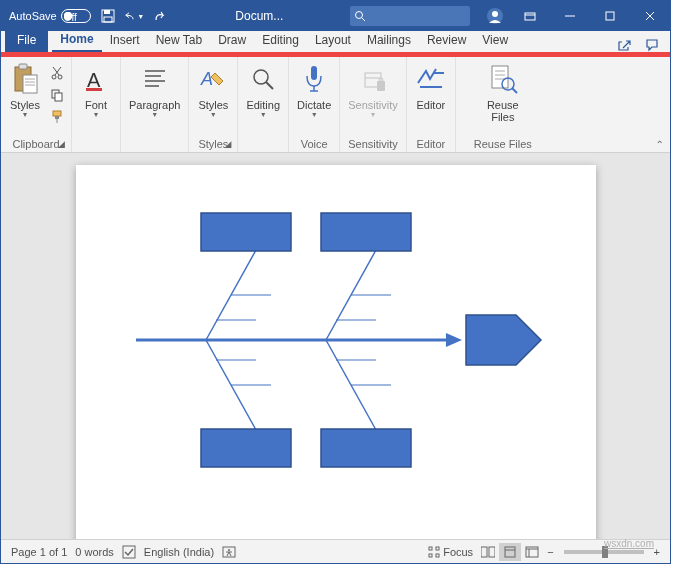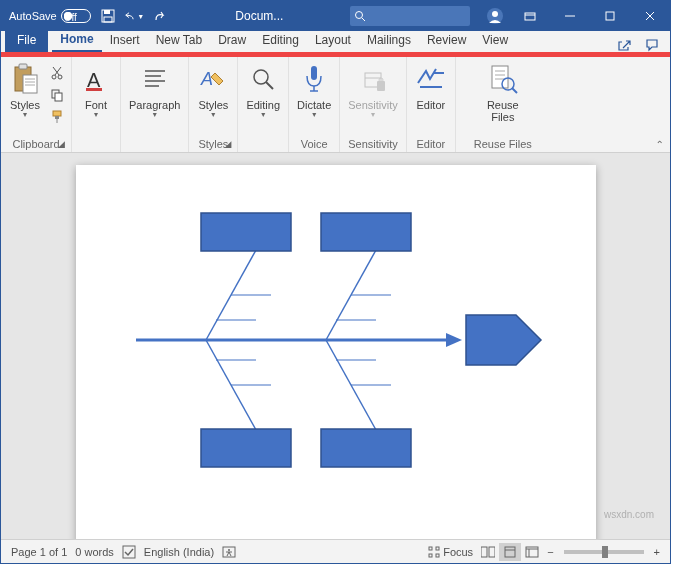--- a/index.html
+++ b/index.html
@@ -39,21 +39,21 @@
 .doc-area { flex: 1; background: #e6e6e6; display: flex; justify-content: center; padding: 12px 0; overflow: hidden; }
 .page { width: 520px; height: 380px; background: #fff; box-shadow: 0 2px 8px rgba(0,0,0,0.3); position: relative; }
 .page svg { width: 100%; height: 100%; }
 .statusbar { height: 24px; background: #f3f3f3; border-top: 1px solid #d0d0d0; display: flex; align-items: center; font-size: 11px; color: #505050; padding: 0 6px; gap: 0; }
 .sb-spacer { flex: 1; }
 .sb-btn { display: flex; align-items: center; gap: 3px; padding: 0 4px; }
 .viewbtn { width: 22px; height: 18px; display: flex; align-items: center; justify-content: center; }
 .viewbtn.active { background: #d0d0d0; }
 .zoom-slider { width: 80px; height: 4px; background: #c0c0c0; position: relative; margin: 0 6px; }
 .zoom-thumb { position: absolute; left: 38px; top: -4px; width: 6px; height: 12px; background: #808080; }
-.watermark { position: absolute; right: 16px; bottom: 43px; font-size: 10px; color: #b0b0b0; pointer-events: none; }
+.watermark { position: absolute; right: 16px; bottom: 14px; font-size: 10px; color: #b0b0b0; pointer-events: none; text-decoration: underline; }
 </style>
 </head>
 <body>
 
 <div class="window">
 
   <div class="titlebar">
     <div class="titlebar-left">
       <div class="autosave-chip">
         <span>AutoSave</span>

